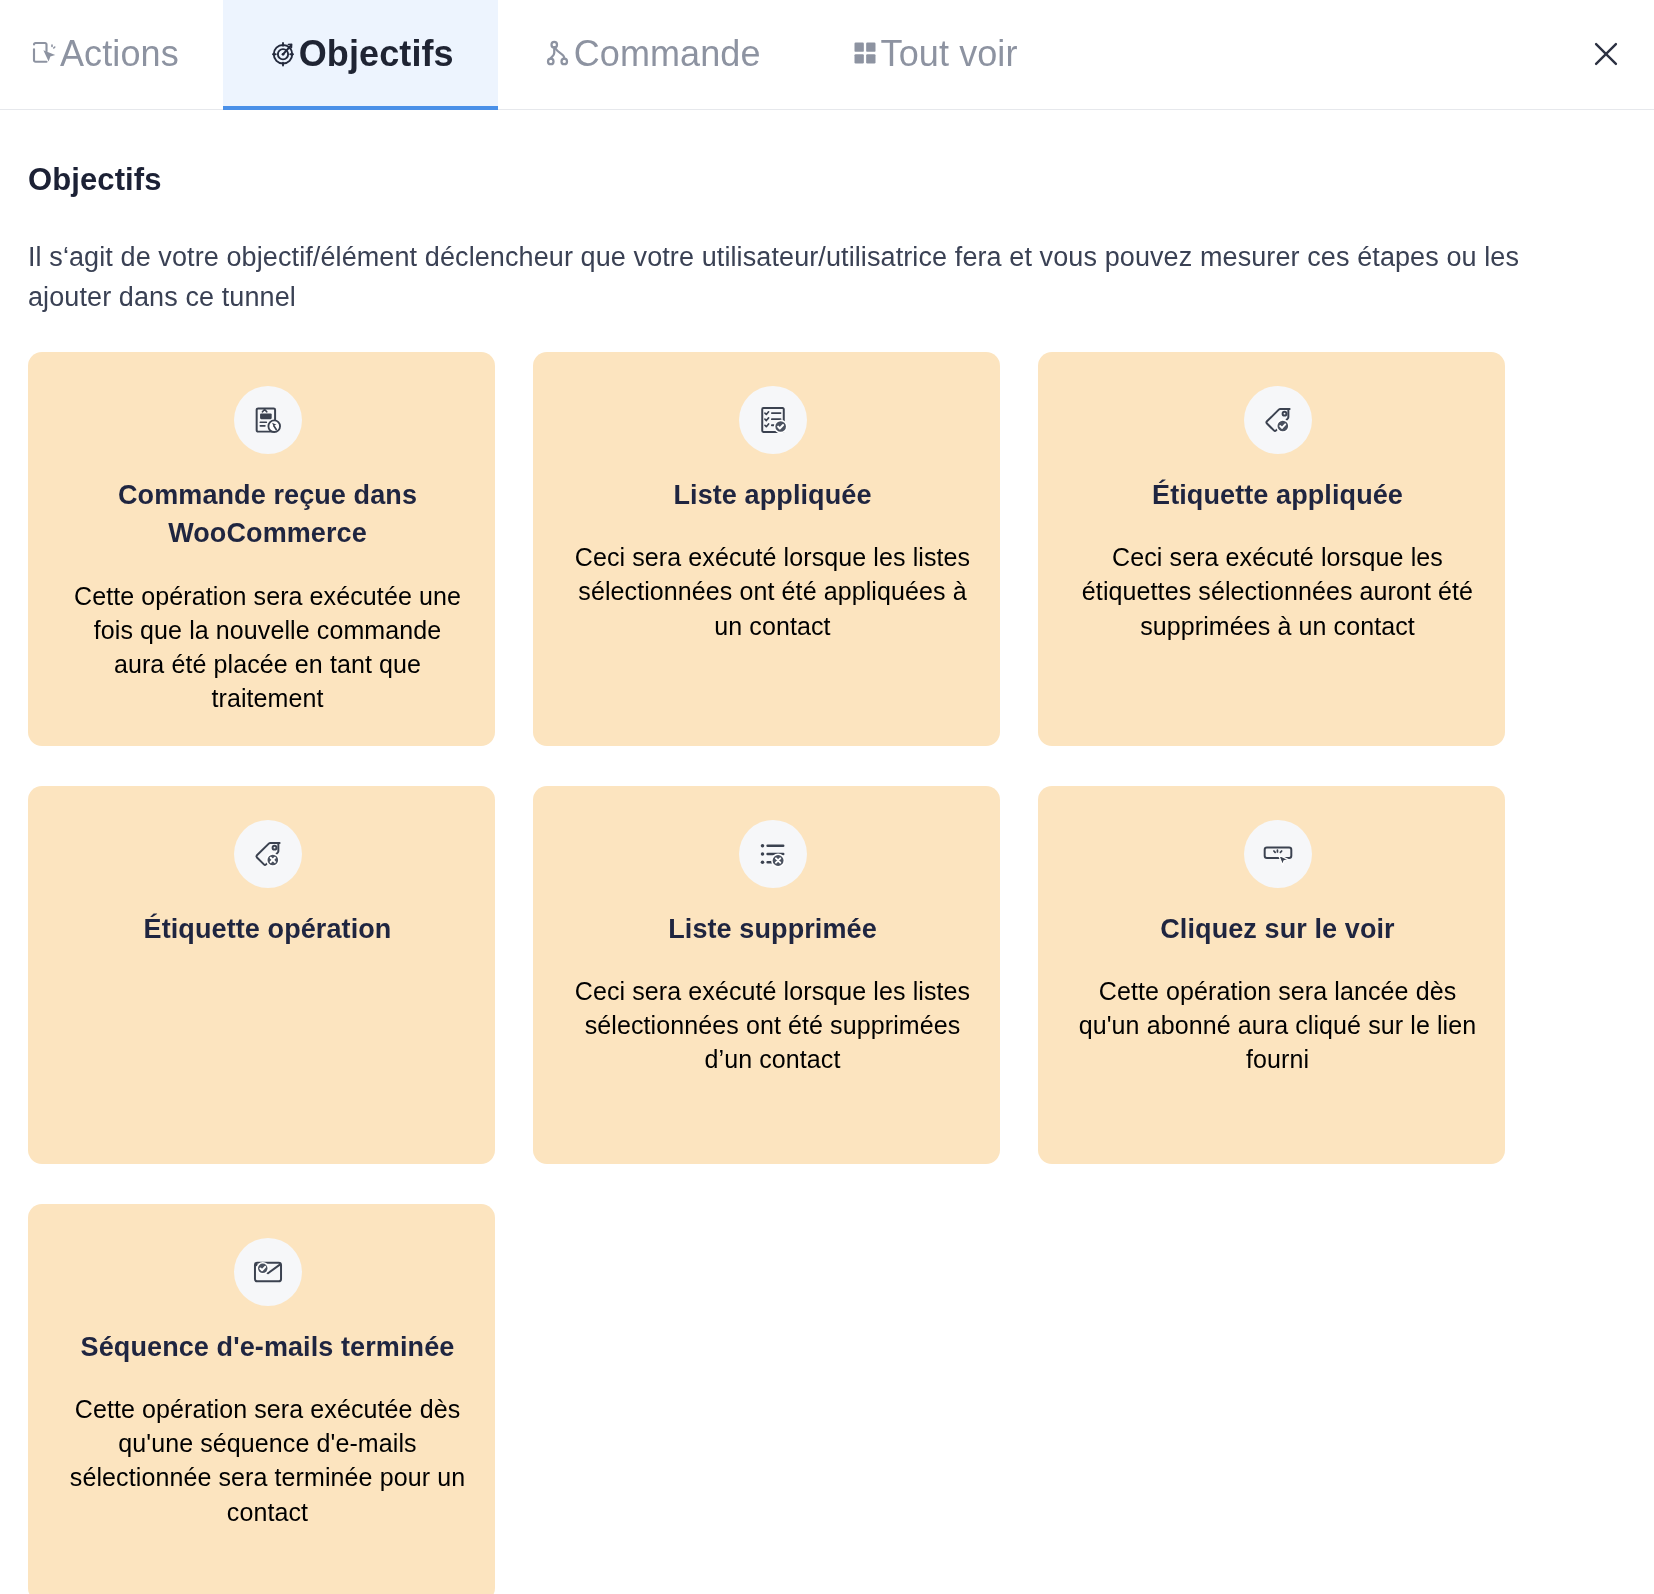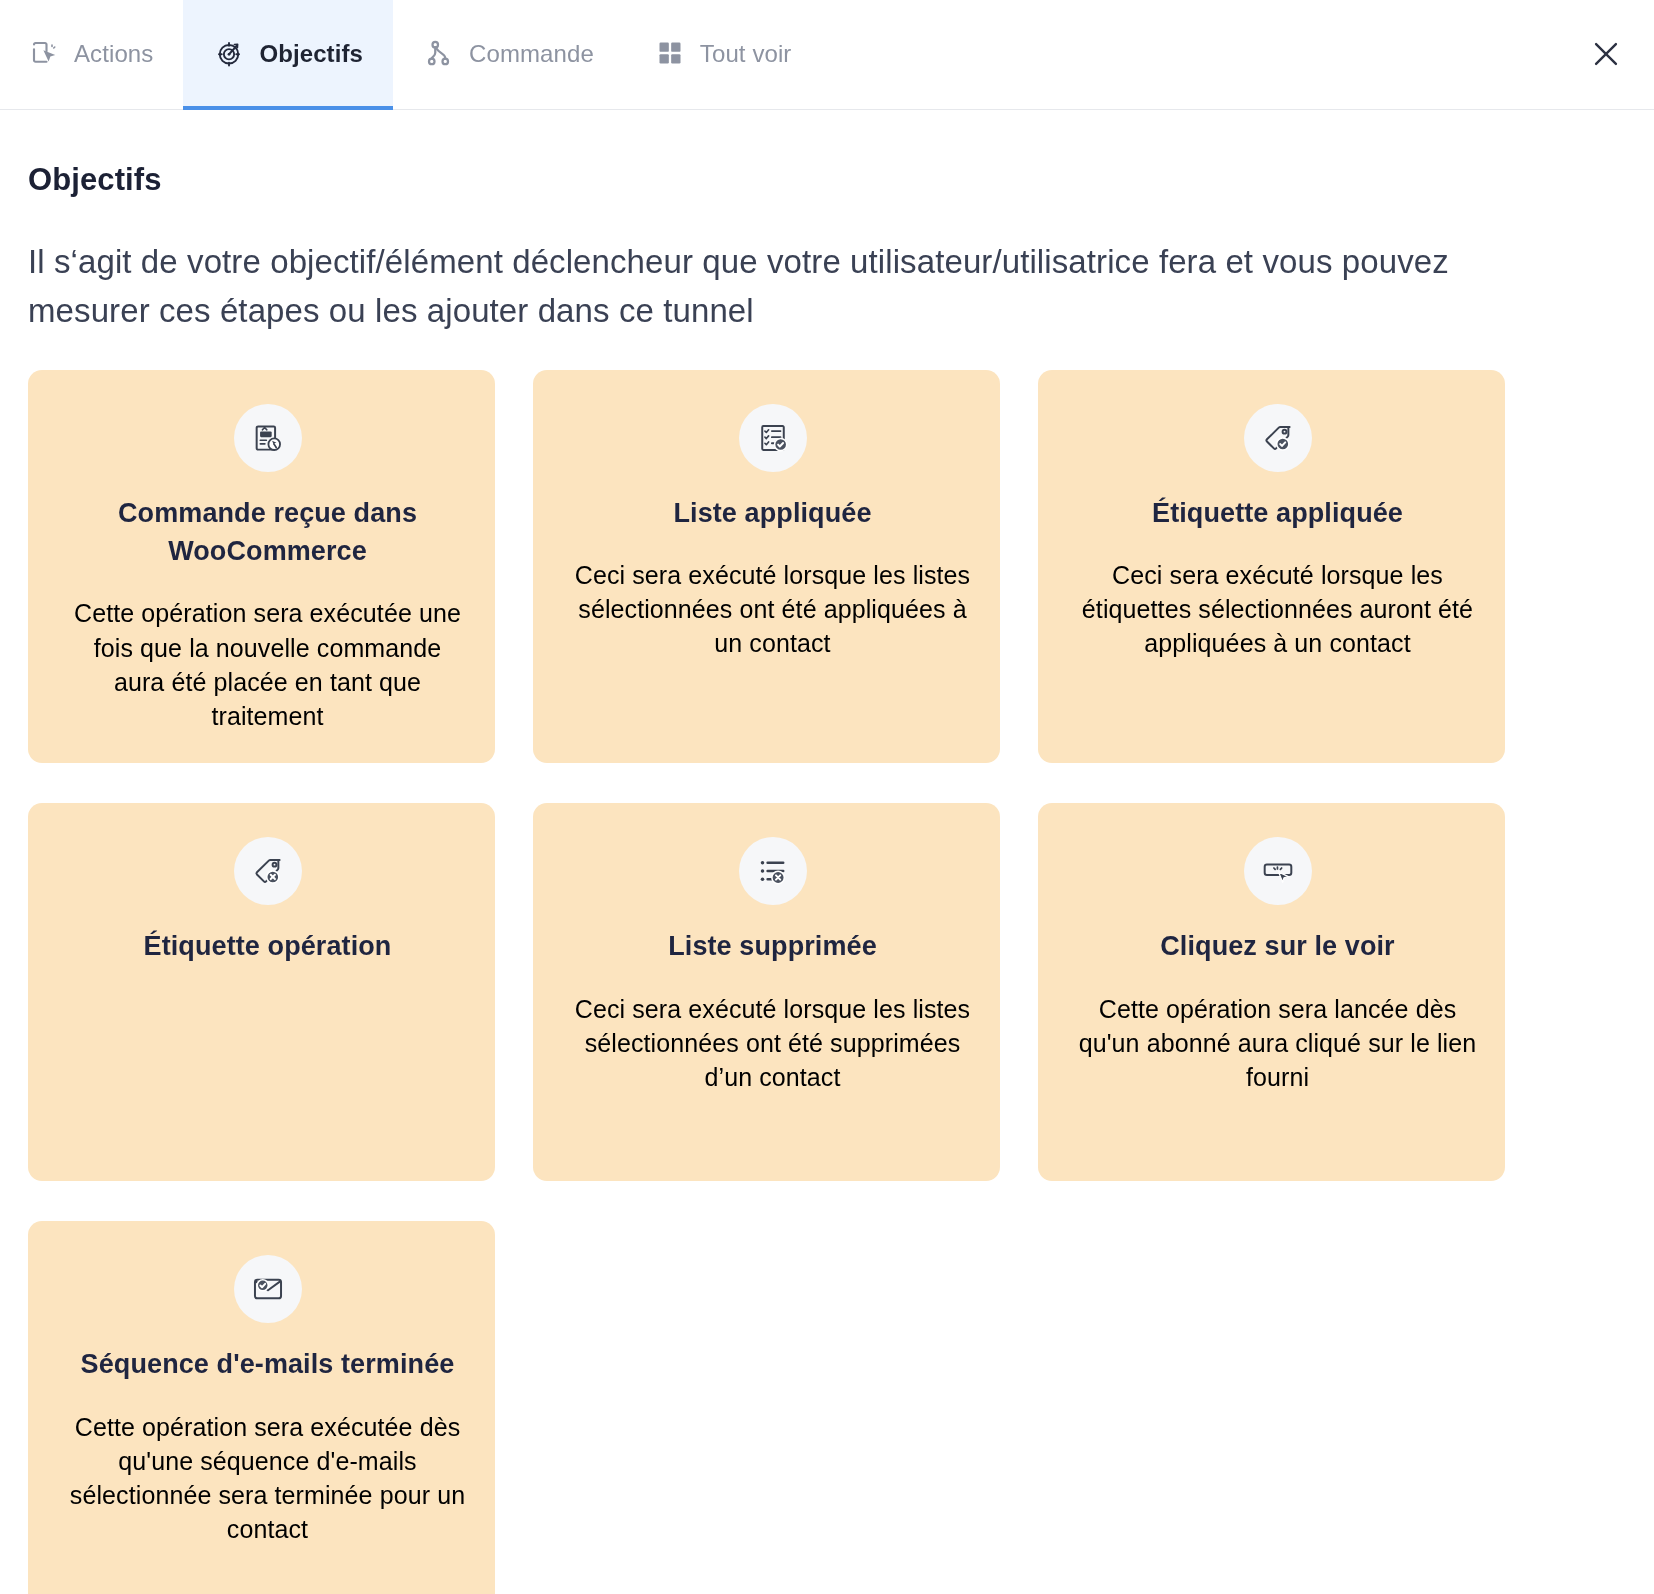--- a/index.html
+++ b/index.html
@@ -24,29 +24,28 @@
     position: relative;
     height: 110px;
     border-bottom: 1px solid #e6e8ec;
     display: flex;
     align-items: stretch;
     padding-left: 0px;
   }
   .tab {
     display: flex;
     align-items: center;
-    gap: 14px;
-    padding: 0 30px;
+    padding: 0 44px;
     height: 110px;
     cursor: pointer;
     background: transparent;
     border: none;
     border-bottom: 4px solid transparent;
     font-family: "Liberation Sans", sans-serif;
-    font-size: 24px;
+    font-size: 36px;
     color: #8d93a1;
     letter-spacing: 0.1px;
     white-space: nowrap;
   }
   .tab:first-child { padding-left: 28px; }
   .tab .tab-label { line-height: 1; position: relative; top: 1px; }
   .tab.active {
     background: #edf4fe;
     border-bottom: 4px solid #4a90e8;
     color: #1f2433;
@@ -69,21 +68,21 @@
   
   .content { padding: 52px 28px 0 28px; }
   .page-title {
     font-size: 31px;
     font-weight: bold;
     color: #1c2135;
     margin: 0 0 40px 0;
     letter-spacing: 0.1px;
   }
   .page-desc {
-    font-size: 33px;
+    font-size: 27px;
     color: #3a4154;
     line-height: 1.48;
     margin: 16px 0 34px 0;
     max-width: 1530px;
     letter-spacing: 0.1px;
   }
 
   
   .grid {
     display: grid;
@@ -237,21 +236,21 @@
       <div class="card">
         <span class="card-icon-wrap">
           <svg width="34" height="34" viewBox="0 0 24 24" fill="none" stroke="#3b4250" stroke-width="1.4">
             <path d="M20.2 4.2h-6.5a1.6 1.6 0 0 0-1.15.48L4.2 12.9a1.1 1.1 0 0 0 0 1.55l4.9 4.9a1.1 1.1 0 0 0 1.55 0l8.2-8.35a1.6 1.6 0 0 0 .46-1.13V5.2a1 1 0 0 0-1.1-1z" stroke-linejoin="round"></path>
             <circle cx="16.6" cy="7.5" r="1.35"></circle>
             <circle cx="15.4" cy="16.2" r="4.3" fill="#4b5260" stroke="#fff" stroke-width="1.1"></circle>
             <path d="M13.6 16.3l1.2 1.3 2.3-2.5" stroke="#fff" stroke-width="1.4" stroke-linecap="round" stroke-linejoin="round"></path>
           </svg>
         </span>
         <h2 class="card-title">Étiquette appliquée</h2>
-        <p class="card-desc">Ceci sera exécuté lorsque les étiquettes sélectionnées auront été appliquées à un contact</p>
+        <p class="card-desc">Ceci sera exécuté lorsque les étiquettes sélectionnées auront été supprimées à un contact</p>
         <span class="card-spacer"></span>
       </div>
 
       <div class="card">
         <span class="card-icon-wrap">
           <svg width="34" height="34" viewBox="0 0 24 24" fill="none" stroke="#3b4250" stroke-width="1.4">
             <path d="M20.2 4.2h-6.5a1.6 1.6 0 0 0-1.15.48L4.2 12.9a1.1 1.1 0 0 0 0 1.55l4.9 4.9a1.1 1.1 0 0 0 1.55 0l8.2-8.35a1.6 1.6 0 0 0 .46-1.13V5.2a1 1 0 0 0-1.1-1z" stroke-linejoin="round"></path>
             <circle cx="16.6" cy="7.5" r="1.35"></circle>
             <circle cx="15.4" cy="16.2" r="4.3" fill="#4b5260" stroke="#fff" stroke-width="1.1"></circle>
             <path d="M13.9 14.7l3 3M16.9 14.7l-3 3" stroke="#fff" stroke-width="1.4" stroke-linecap="round"></path>

